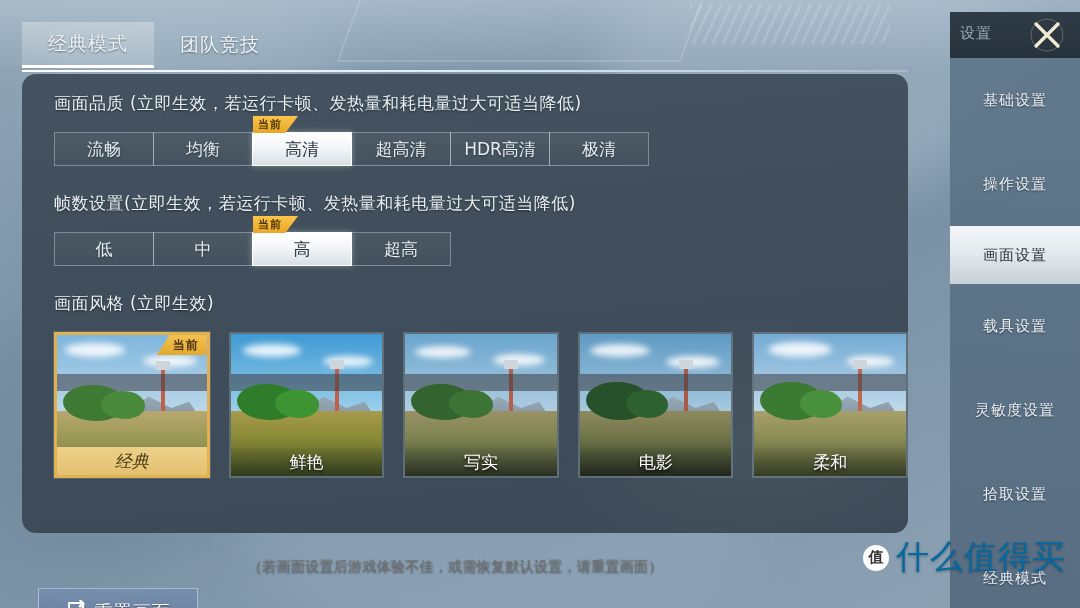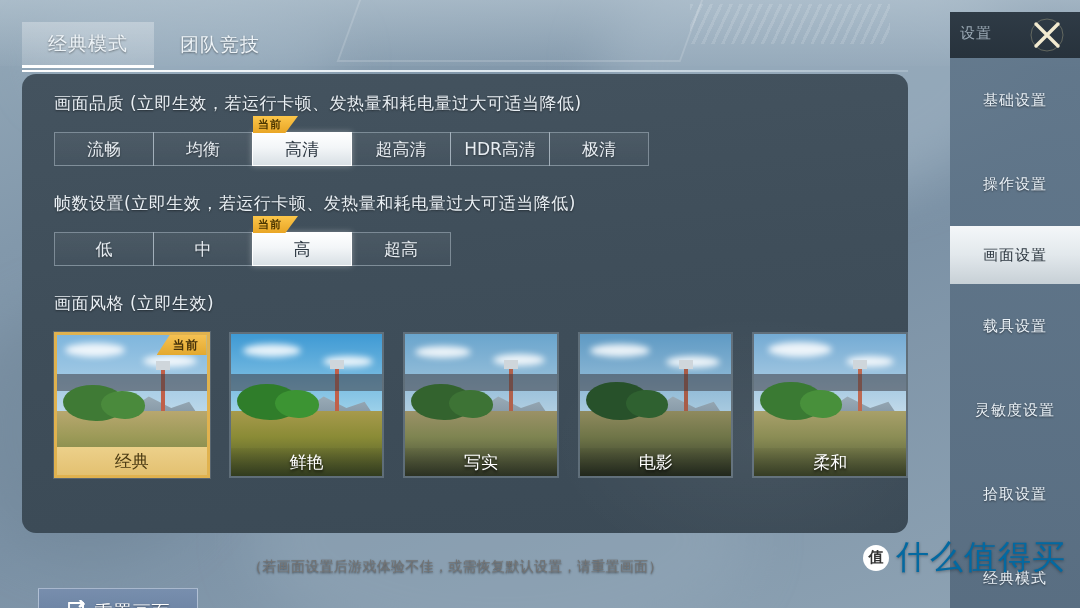--- a/index.html
+++ b/index.html
@@ -101,21 +101,21 @@
   .tower { position:absolute; width:4px; }
   .tower:before{ content:""; position:absolute; left:-5px; top:-8px; width:14px; height:9px; background:#cfd6db; }
   .card-label {
     position:absolute; left:0; right:0; bottom:0; height:28px;
     display:flex; align-items:center; justify-content:center;
     font-size:17px; color:#ffffff; text-shadow:0 2px 3px rgba(0,0,0,.85);
     background:linear-gradient(180deg, rgba(0,0,0,.05), rgba(0,0,0,.28));
   }
   .card.selected .card-label {
     background:linear-gradient(180deg,#ecd08a,#e3c171);
-    color:#4a3a12; text-shadow:none;
+    color:#4a3a12; text-shadow:none;font-style:italic;
   }
   .badge-card {
     position:absolute; top:0; right:0; height:20px; padding:0 8px 0 16px;
     display:flex; align-items:center; font-size:12px; font-weight:bold; color:#46320a;
     background:linear-gradient(180deg,#f5c152,#e3a92f);
     clip-path: polygon(26% 0, 100% 0, 100% 100%, 0 100%);
     letter-spacing:1px;
   }
 
   

